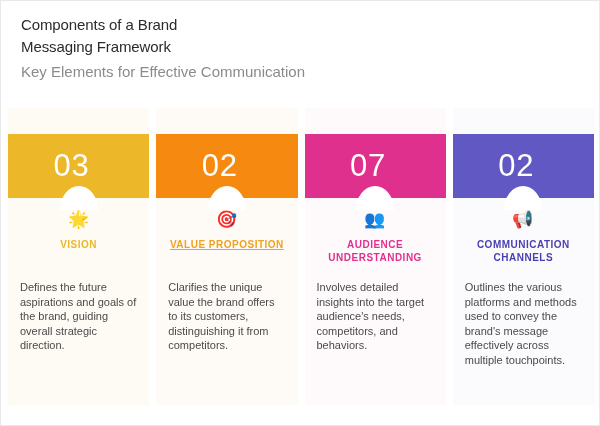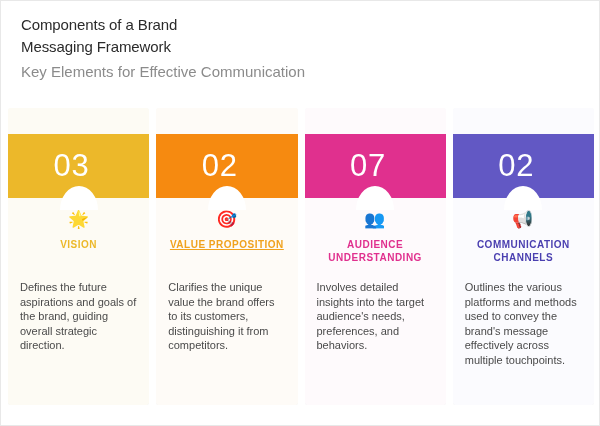--- a/index.html
+++ b/index.html
@@ -229,21 +229,21 @@
 
     <div class="col">
       <div class="card-bg" style="background:#FEFAFC;"></div>
       <div class="chev">
         <div class="chev-shape" style="background:#E0308E;"></div>
         <div class="chev-num">07</div>
       </div>
       <div class="notch"></div>
       <div class="icon-wrap">👥</div>
       <div class="card-title" style="color:#E0308E;">AUDIENCE UNDERSTANDING</div>
-      <div class="card-body two-line-title">Involves detailed insights into the target audience's needs, preferences, and behaviors.</div>
+      <div class="card-body two-line-title">Involves detailed insights into the target audience's needs, competitors, and behaviors.</div>
     </div>
 
     <div class="col">
       <div class="card-bg" style="background:#FBFBFE;"></div>
       <div class="chev">
         <div class="chev-shape" style="background:#6258C4; clip-path:none; width:160px; left:-8px;"></div>
         <div class="chev-num">02</div>
       </div>
       <div class="notch"></div>
       <div class="icon-wrap">📢</div>

